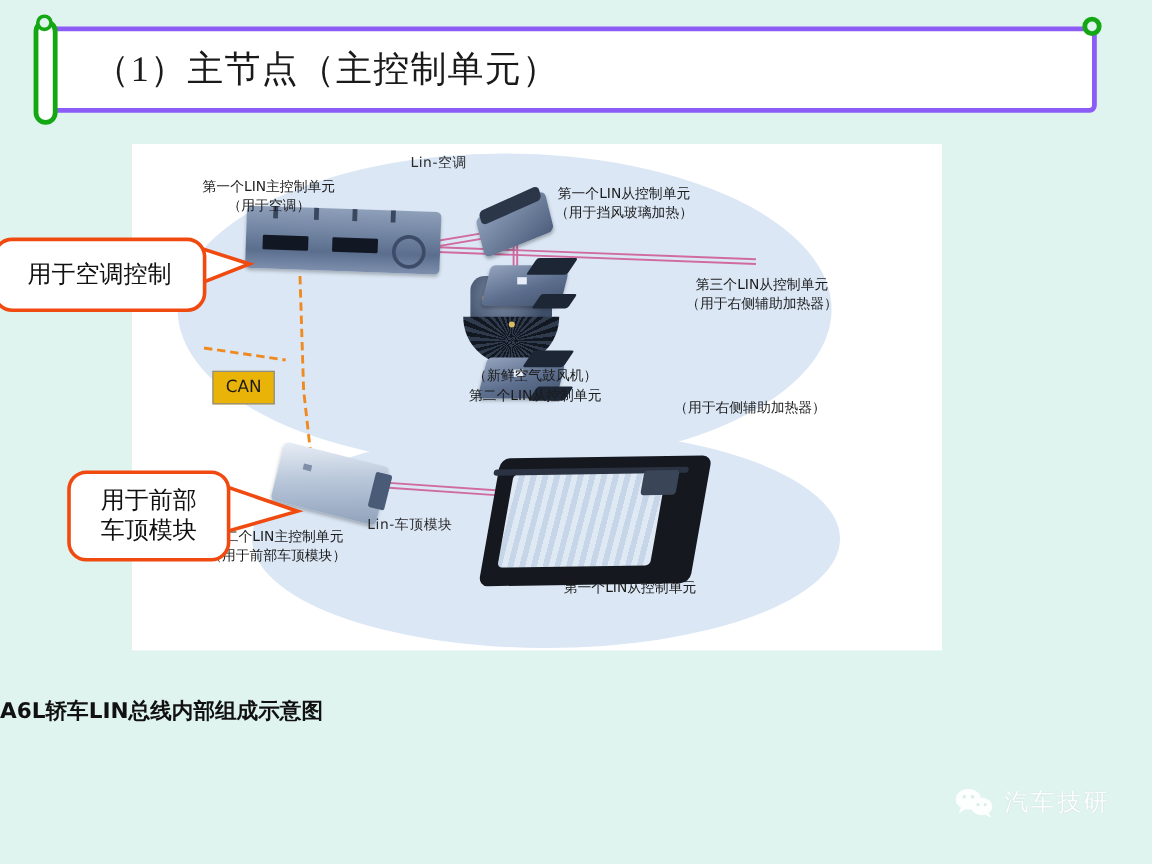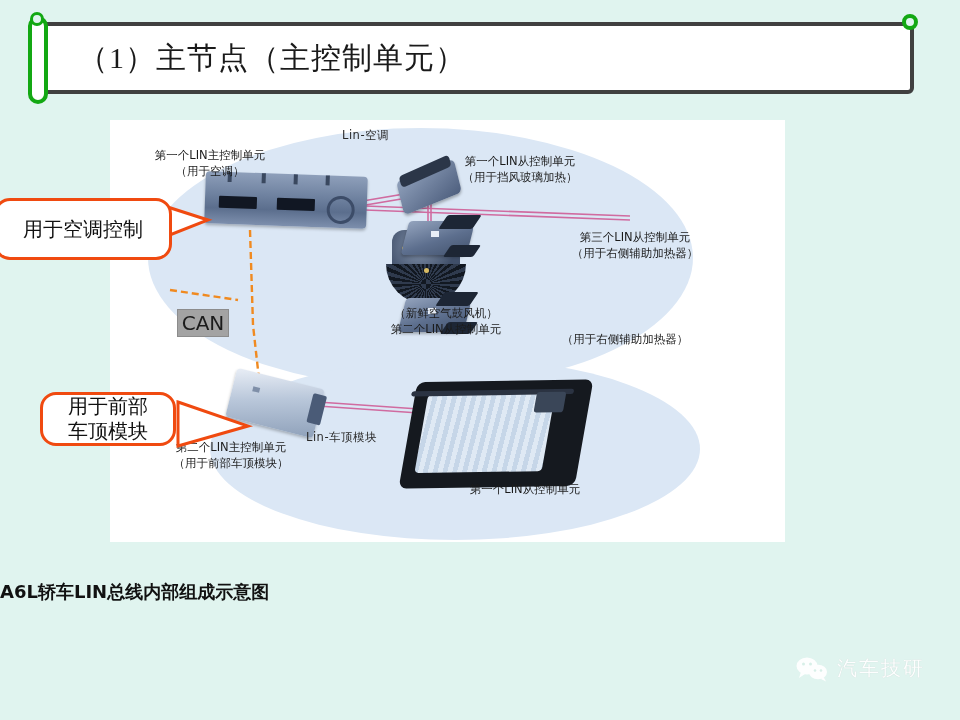--- a/index.html
+++ b/index.html
@@ -11,21 +11,21 @@
     position:relative;
   }
 
   
   #title-banner{
     position:absolute;left:18px;top:22px;width:910px;height:72px;
   }
   #title-box{
     position:absolute;left:16px;top:0;width:880px;height:72px;
     background:#ffffff;
-    border:4px solid #404040;
+    border:4px solid #8b5cf6;
     border-radius:6px;
     box-sizing:border-box;
   }
   #title-text{
     position:absolute;left:40px;top:50%;transform:translateY(-50%);
     font-family:"Liberation Serif","DejaVu Serif",serif;
     font-size:30px;color:#1a1a1a;letter-spacing:1px;white-space:nowrap;
   }
   
   #title-rod-left{
@@ -64,23 +64,23 @@
     text-align:center;white-space:nowrap;
   }
   .dlabel.bus{ color:#2a2a2a; letter-spacing:.5px; }
 
   
   #wires{position:absolute;left:0;top:0;width:675px;height:422px;}
 
   
   #can-box{
     position:absolute;left:67px;top:189px;width:52px;height:28px;
-    background:#a3a3a3;border:1.5px solid #8c8c8c;
+    background:#eab308;border:1.5px solid #8c8c8c;
     font-family:"DejaVu Sans","Liberation Sans",sans-serif;
-    font-size:20px;color:#1b1b1b;
+    font-size:14px;color:#1b1b1b;
     display:flex;align-items:center;justify-content:center;
     box-sizing:border-box;
   }
 
   
   .part{position:absolute;}
 
   
   #part-hvac-ecu{ left:95px; top:54px; width:162px; height:52px;
     background:linear-gradient(180deg,#8e9fba 0%,#6f82a0 42%,#5b6e8d 70%,#7d8fad 100%);
@@ -158,21 +158,21 @@
     border:3px solid #f04a10;
     border-radius:16px;
     box-sizing:border-box;
     display:flex;align-items:center;justify-content:center;
     font-family:"Liberation Serif","DejaVu Serif",serif;
     font-size:20px;color:#111;line-height:1.25;
     text-align:center;
     z-index:5;
   }
   #callout-1{ left:-6px; top:198px; width:178px; height:62px; }
-  #callout-2{ left:40px; top:392px; width:136px; height:54px; }
+  #callout-2{ left:56px; top:392px; width:136px; height:76px; }
   .callout-tail{position:absolute;z-index:4;}
 
   
   #caption{
     position:absolute;left:0;top:580px;width:960px;
     text-align:left;
     font-family:"DejaVu Sans","Liberation Sans",sans-serif;
     font-size:18px;font-weight:bold;color:#111;
   }
 
@@ -274,21 +274,21 @@
   <div class="part" id="part-sunroof">
     <div class="frame"></div>
       <div class="glass"></div>
       <div class="rail"></div>
       <div class="motor"></div>
   </div>
 
   <div class="dlabel bus" style="left:232px;top:8px;">Lin-空调</div>
   <div class="dlabel bus" style="left:196px;top:310px;">Lin-车顶模块</div>
 
-  <div class="dlabel" style="left:0px;top:28px;width:200px;">
+  <div class="dlabel" style="left:0px;top:28px;width:200px;padding-left:14px;">
     <div>第一个LIN主控制单元</div>
     <div>（用于空调）</div>
   </div>
 
   <div class="dlabel" style="left:300px;top:34px;width:220px;">
     <div>第一个LIN从控制单元</div>
     <div>（用于挡风玻璃加热）</div>
   </div>
 
   <div class="dlabel" style="left:236px;top:186px;width:200px;">

